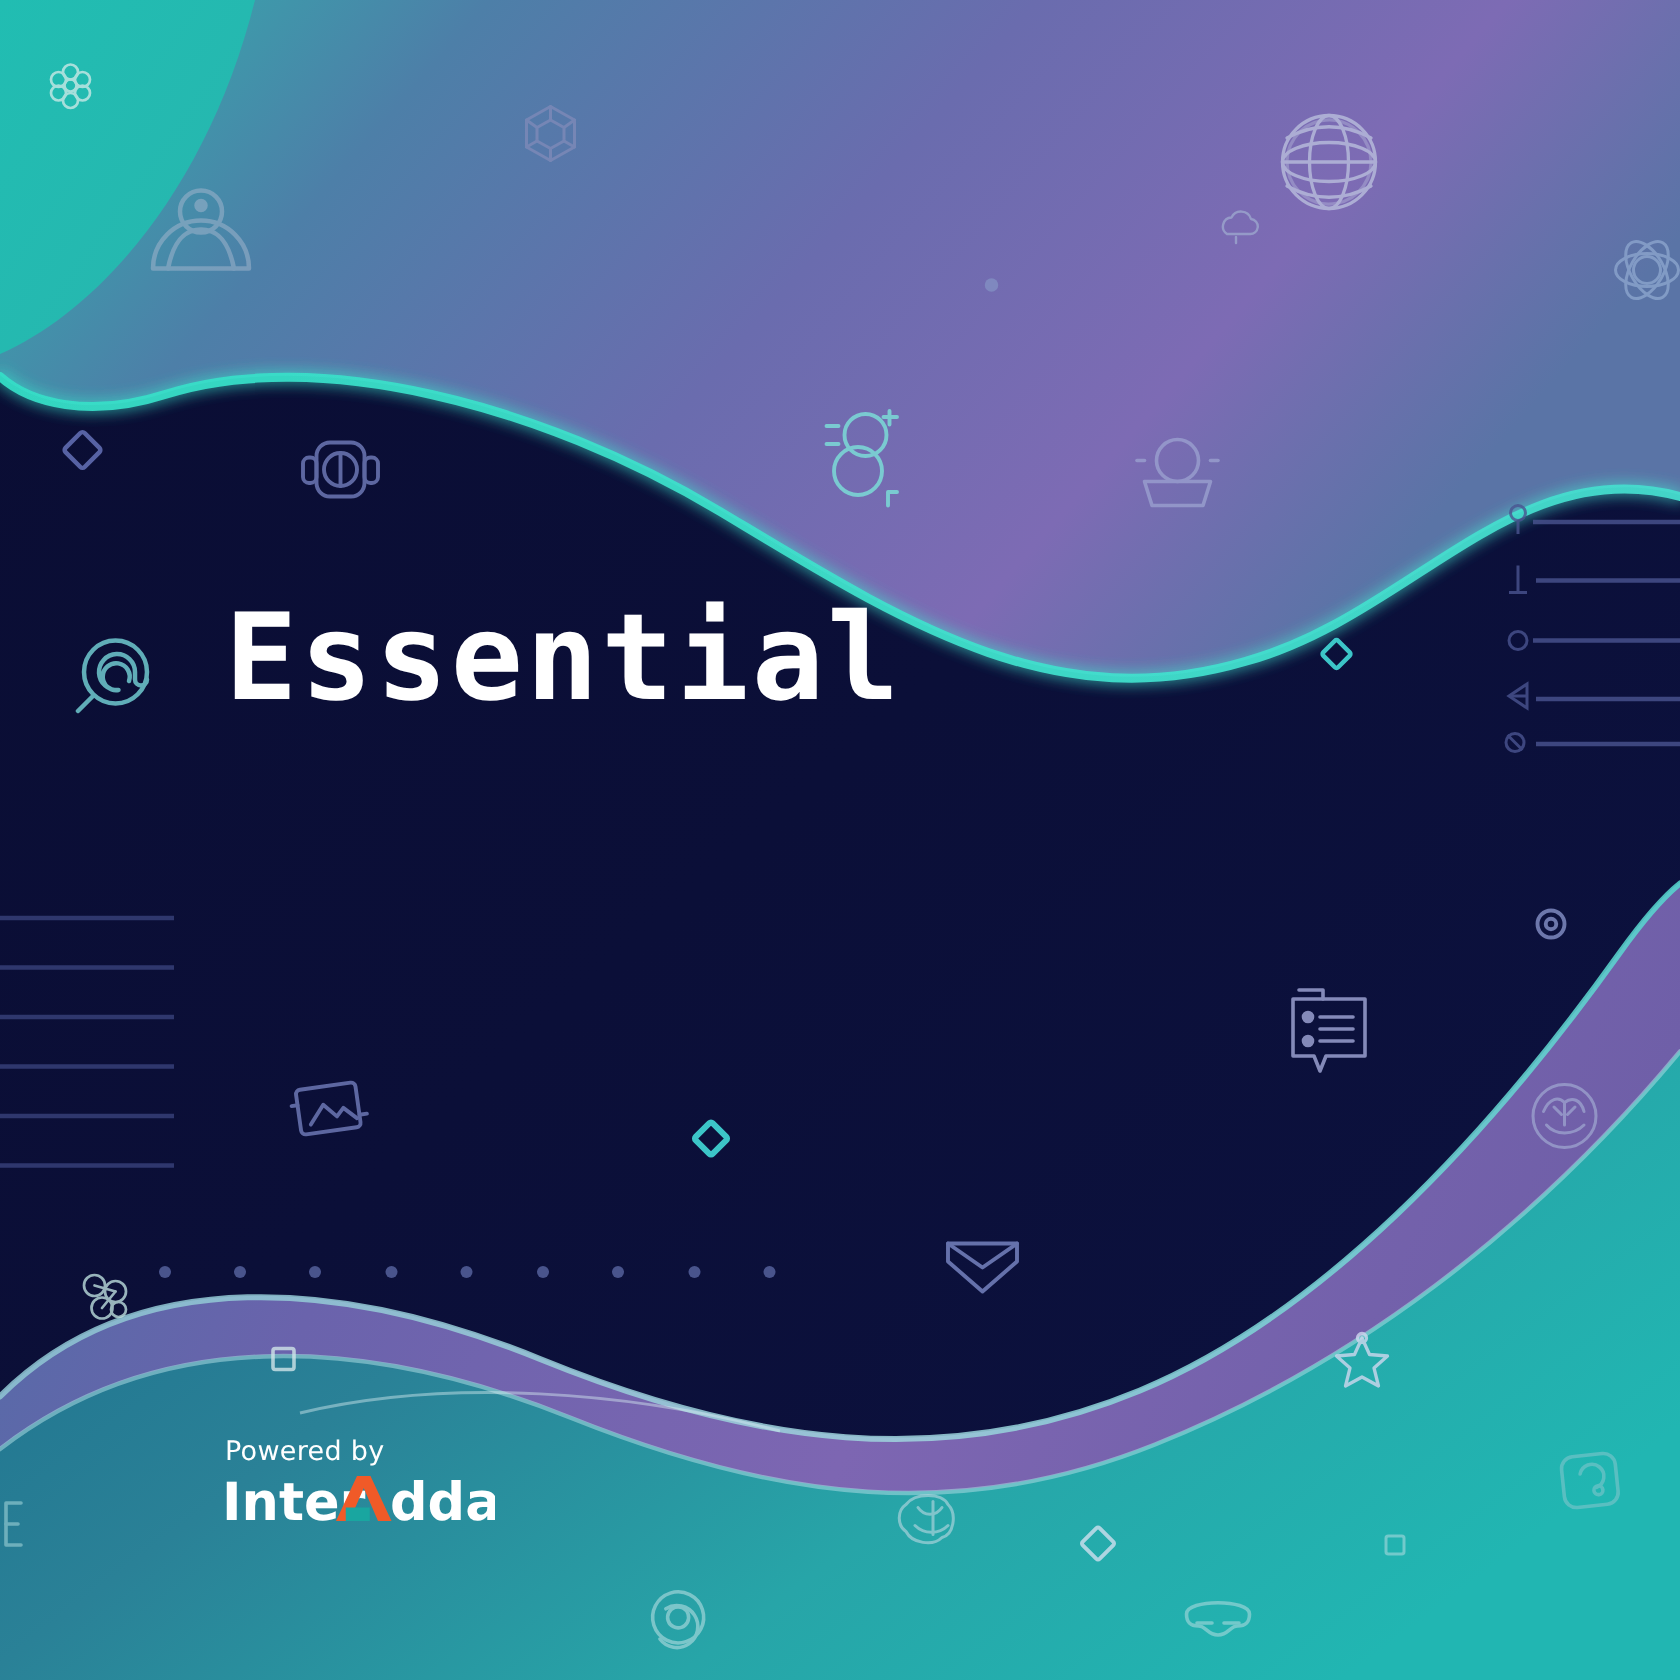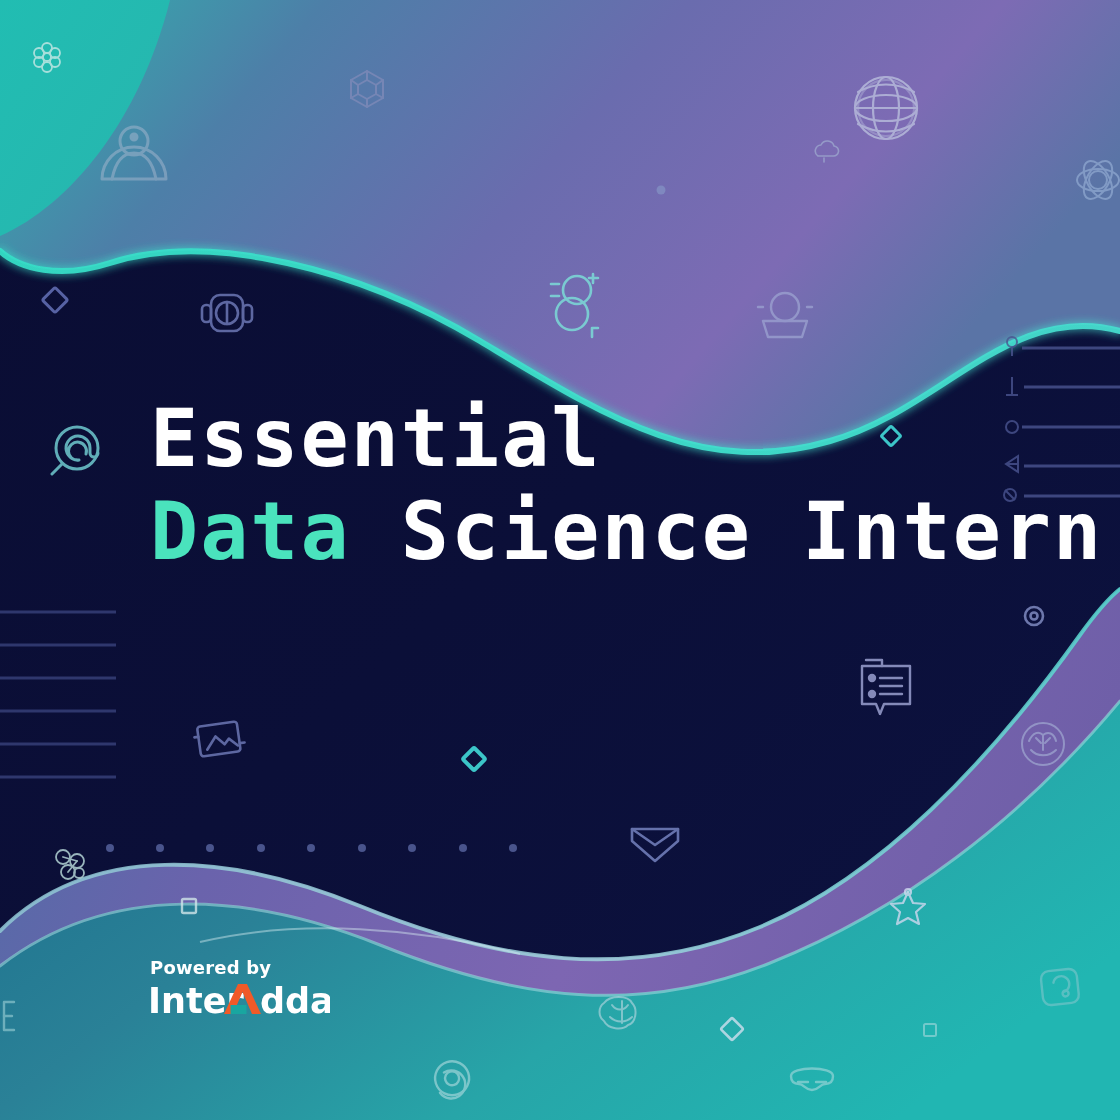--- a/index.html
+++ b/index.html
@@ -35,21 +35,21 @@
   .tline .a{color:#4ae3bd;}
 
   
   #logo-block{
     position:absolute;
     left:148px;top:958px;
     z-index:40;
   }
   #powered-by{
     font-family:"DejaVu Sans","Liberation Sans",sans-serif;
-    font-weight:700;
+    font-weight:400;
     font-size:18px;
     color:#ffffff;
     letter-spacing:.2px;
     margin:0 0 2px 2px;
     line-height:20px;
   }
   #wordmark{
     position:relative;
     height:42px;
     width:182px;
@@ -381,23 +381,20 @@
       <g stroke="#a8d9dd" stroke-width="2" opacity=".6" transform="translate(930,1030)">
         <rect x="-6" y="-6" width="12" height="12" rx="1.5"></rect>
       </g>
     </g>
   </svg>
 
   <div id="title-block">
     <p class="tline">
       <span class="w">Essential</span>
     </p>
-    <p class="tline">
-      <span class="a">Data</span><span class="w"> Science Intern</span>
-    </p>
   </div>
 
   <div id="logo-block">
     <div id="powered-by">Powered by</div>
     <div id="wordmark">
       <svg width="182" height="42" viewBox="0 0 182 42">
         <text x="0" y="33" font-family="&quot;DejaVu Sans&quot;,&quot;Liberation Sans&quot;,sans-serif" font-size="35" font-weight="700" fill="#ffffff">Inter</text>
 
         <g>
           <path d="M76,34 L90,4 L99,4 L113,34 L104,34 L94.5,12 L85,34 Z" fill="#f05a28"></path>

